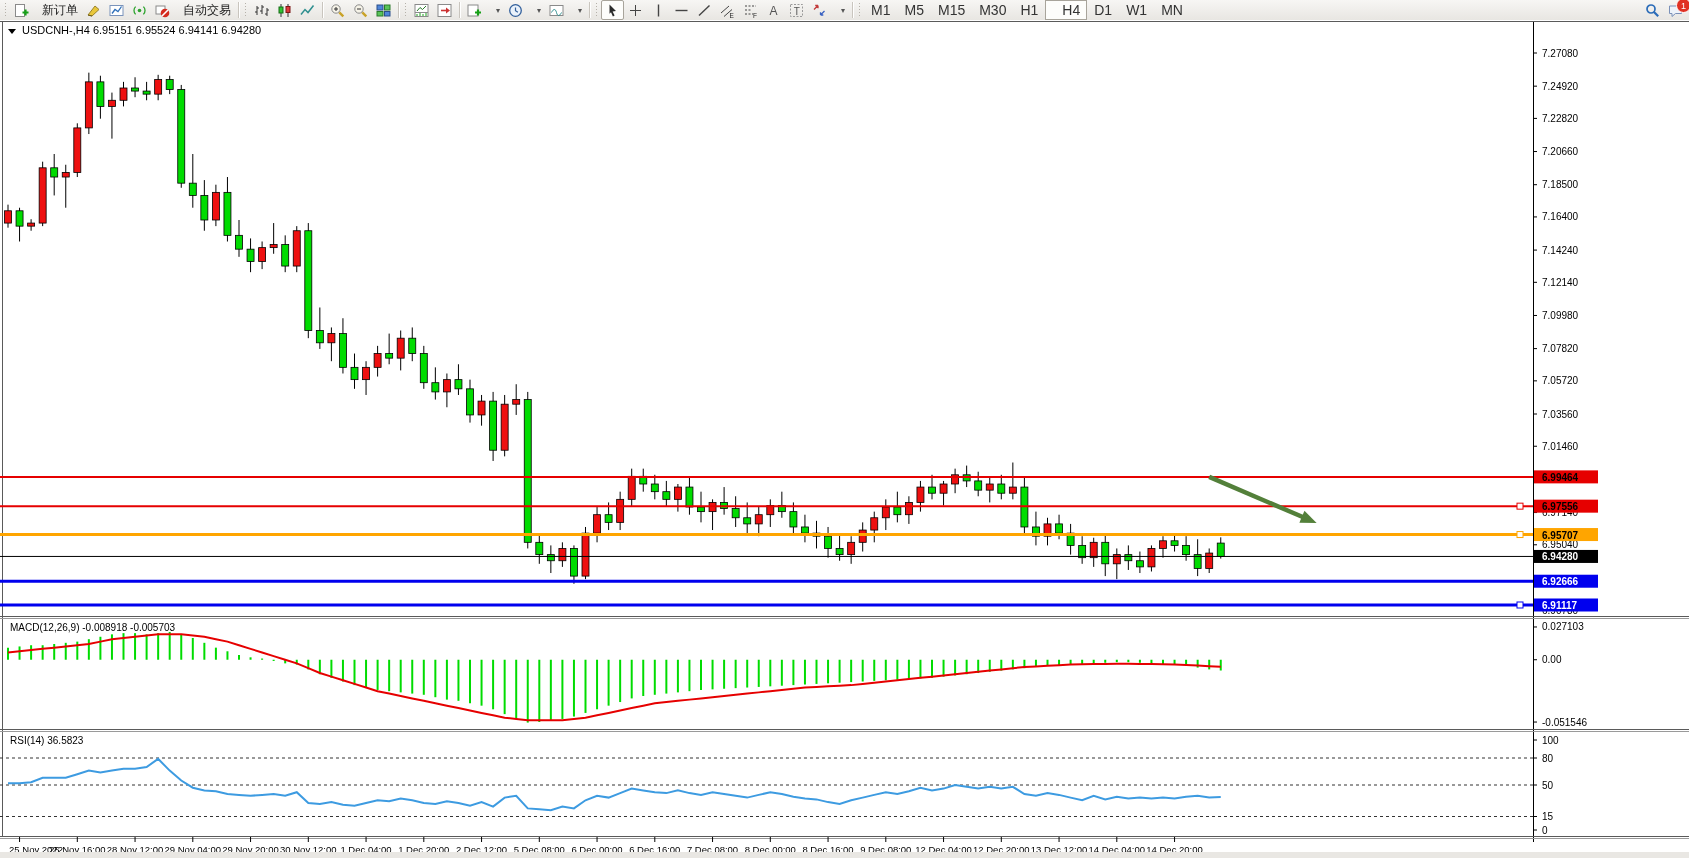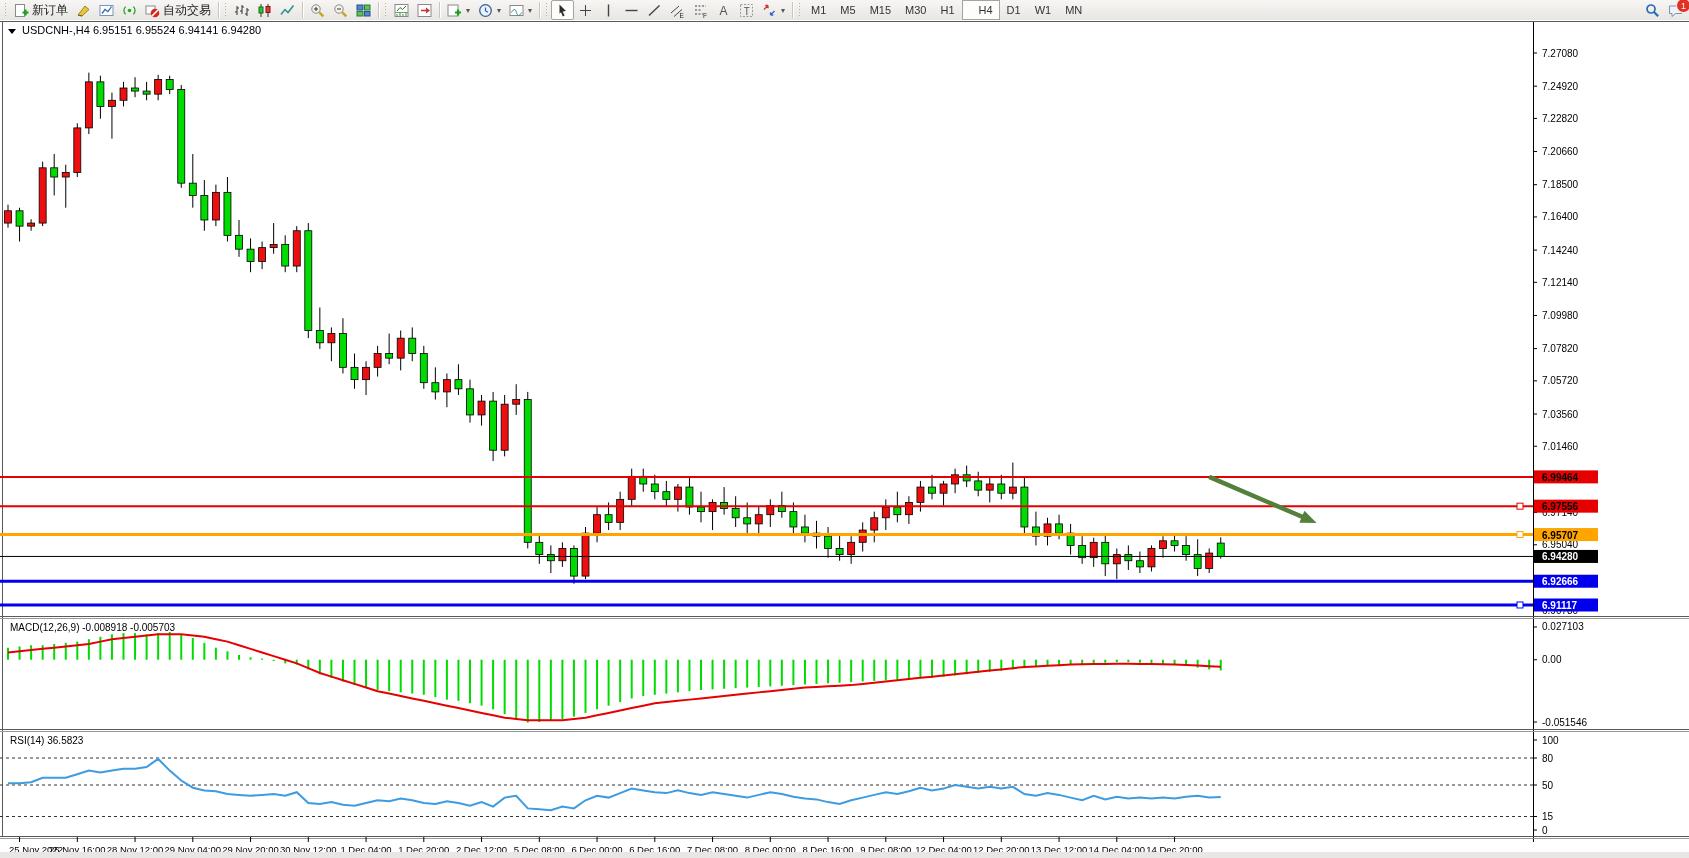--- a/index.html
+++ b/index.html
@@ -1,27 +1,27 @@
 <!DOCTYPE html>
 <html><head>
 <meta charset="utf-8">
 <style>
   html,body{margin:0;padding:0;background:#e9e7e3;width:1689px;height:858px;overflow:hidden;
     font-family:"Liberation Sans",sans-serif;}
   
   .toolbar{height:20px;background:linear-gradient(#f7f6f4,#e8e6e2);border-bottom:1px solid #bdb9b2;
     display:flex;align-items:center;padding:0 2px;white-space:nowrap;}
-  .tb-btn{display:inline-flex;align-items:center;gap:3px;height:18px;padding:0 3px;border:1px solid transparent;
+  .tb-btn{display:inline-flex;align-items:center;gap:13px;height:18px;padding:0 3px;border:1px solid transparent;
     border-radius:2px;cursor:default;font-size:12px;color:#222;}
   .tb-btn.active{background:#fdfdfb;border-color:#a8a49b;}
   .tb-btn .caret{font-size:8px;color:#555;margin-left:1px;}
   .sep{width:1px;height:16px;background:#c9c5be;margin:0 3px;box-shadow:1px 0 0 #fff;}
   .grip{width:4px;height:16px;margin:0 2px;background-image:radial-gradient(#b5b1a9 35%,transparent 40%);
     background-size:3px 3px;}
-  .tf-btn{font-size:11px;color:#333;padding:0 6px;height:18px;display:inline-flex;align-items:center;
+  .tf-btn{font-size:14px;color:#333;padding:0 6px;height:18px;display:inline-flex;align-items:center;
     border:1px solid transparent;}
   .tf-btn.active{background:#fdfdfb;border-color:#a8a49b;padding-left:16px;}
   .tb-spacer{flex:1;}
   .icon15{width:15px;height:15px;display:inline-block;}
   .chat-wrap{position:relative;display:inline-flex;}
   .badge{position:absolute;top:-3px;right:-5px;background:#e03123;color:#fff;border-radius:50%;
     width:13px;height:13px;font-size:9px;display:flex;align-items:center;justify-content:center;border:1px solid #fff;}
   
   .chart-host{position:absolute;left:0;top:20px;width:1689px;height:832px;background:#fff;}
   svg text{font-family:"Liberation Sans",sans-serif;}

